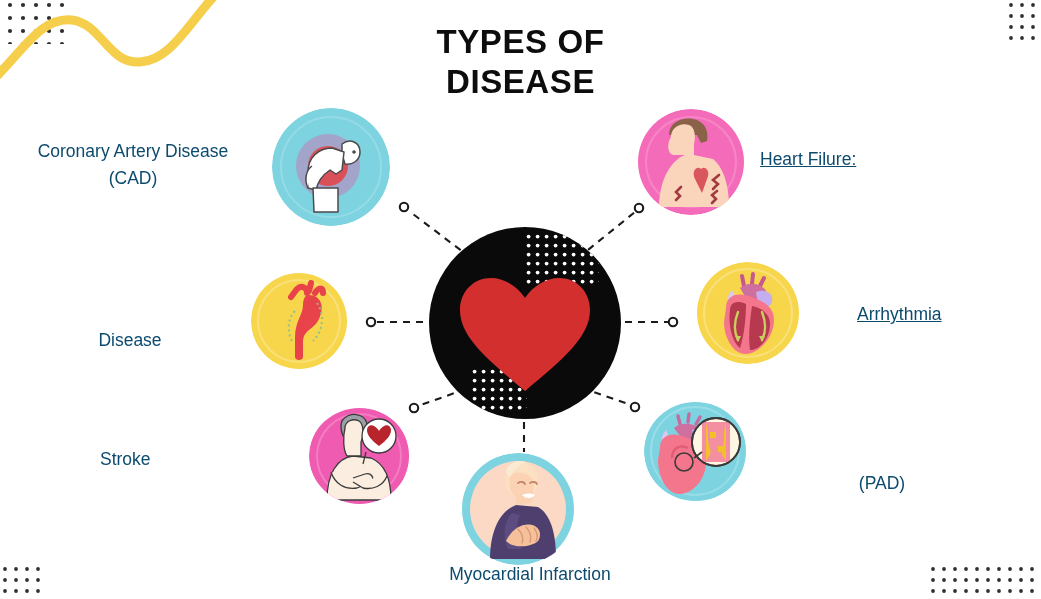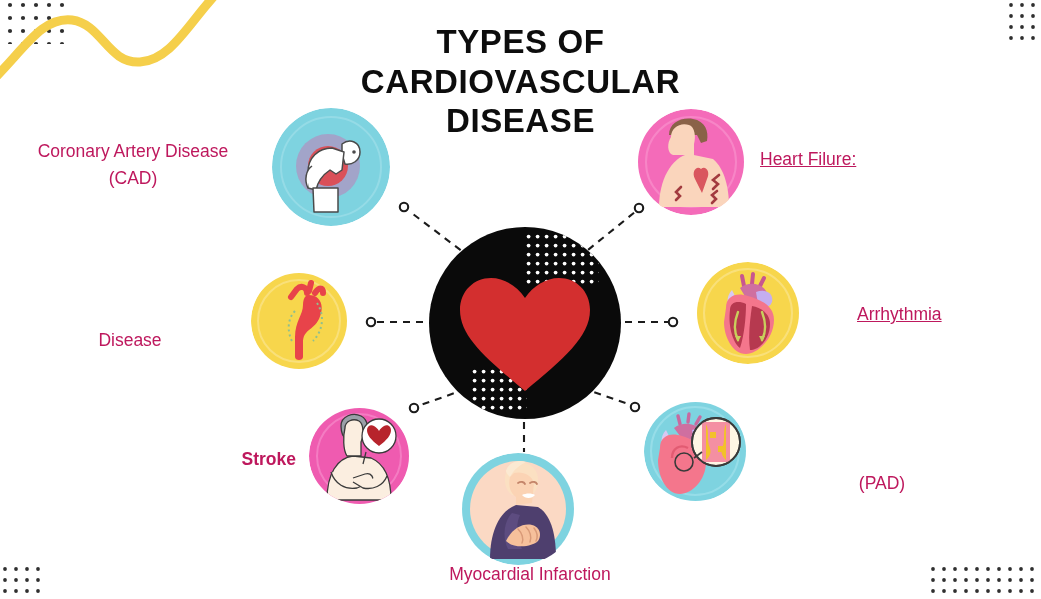--- a/index.html
+++ b/index.html
@@ -60,25 +60,25 @@
     position: absolute;
     border-radius: 50%;
     overflow: hidden;
   }
   .node .bubble svg { display: block; width: 100%; height: 100%; }
 
   .node .label {
     position: absolute;
     font-size: 17.5px;
     line-height: 1.52;
-    color: #be185d;
+    color: #0c4a6e;
     white-space: nowrap;
   }
   .label.right { text-align: left; text-decoration: underline; }
-  .label.left  { text-align: right; font-weight: bold; }
+  .label.left  { text-align: left; }
   .label.center{ text-align: center; }
 
   
   #node-cad   .bubble { left: 272px; top: 108px; width: 118px; height: 118px; }
   #node-cad   .label  { left: 0px;   top: 138px; width: 266px; }
 
   #node-hf    .bubble { left: 637px; top: 109px; width: 108px; height: 106px; }
   #node-hf    .label  { left: 760px; top: 146px; width: 230px; }
 
   #node-hhd   .bubble { left: 251px; top: 271px; width: 97px;  height: 100px; }
@@ -141,21 +141,20 @@
       <rect width="112" height="36" fill="url(#pg4)"></rect>
     </svg>
   </div>
 
   <svg id="wave-yellow" viewBox="0 0 260 110">
     <path d="M-12,108 C 30,72 48,30 82,34 C 112,38 118,78 150,76 C 186,74 204,24 244,-10" fill="none" stroke="#f5cf4b" stroke-width="9" stroke-linecap="round"></path>
   </svg>
 
   <div id="title">
     <span class="tline">TYPES OF</span>
-    <span class="tline">CARDIOVASCULAR</span>
     <span class="tline">DISEASE</span>
   </div>
 
   <svg id="connectors" viewBox="0 0 1041 599">
     <g stroke="#1b1b1b" stroke-width="2.1" stroke-dasharray="7 6" fill="none">
       <line x1="471" y1="258" x2="409" y2="211"></line>
       <line x1="578" y1="258" x2="635" y2="212"></line>
       <line x1="423" y1="322" x2="375" y2="322"></line>
       <line x1="625" y1="322" x2="669" y2="322"></line>
       <line x1="466" y1="389" x2="418" y2="406"></line>

